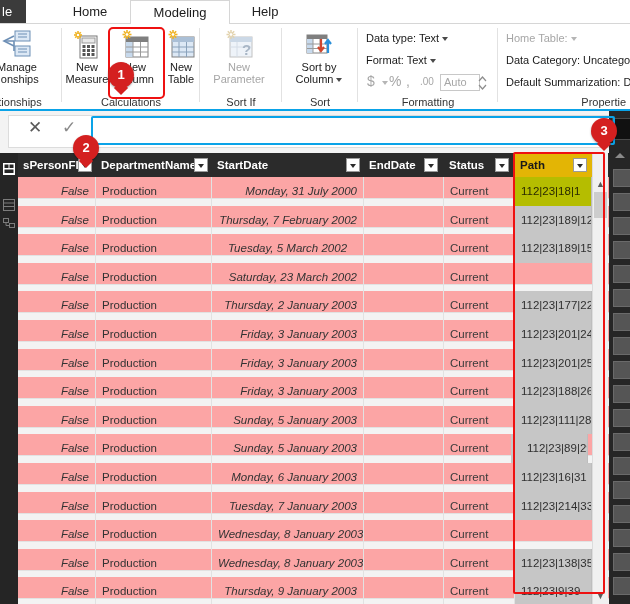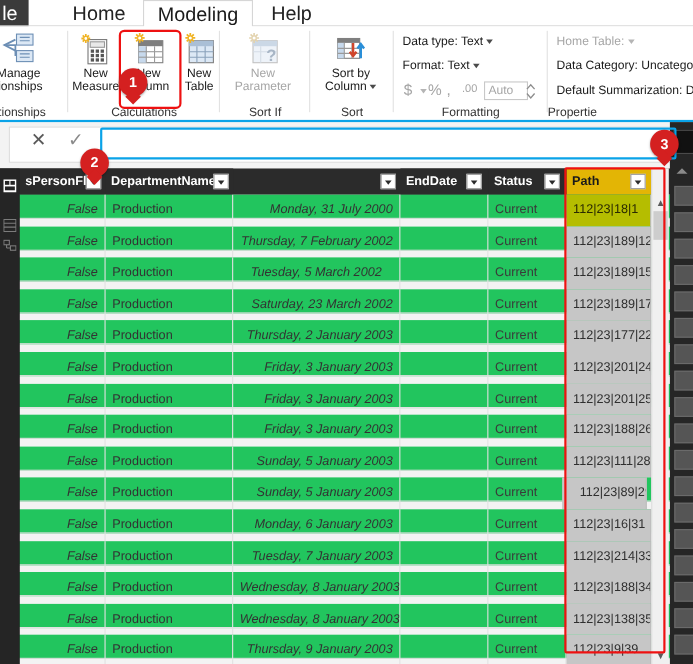--- a/index.html
+++ b/index.html
@@ -9,21 +9,21 @@
     background:#ffffff;
     font-family:"Liberation Sans", sans-serif;
     font-size:11px;color:#1a1a1a;
     position:relative;
     -webkit-font-smoothing:antialiased;
   }
   .app{position:absolute;inset:0;overflow:hidden;}
 
   
   .tabstrip{position:absolute;left:0;top:0;width:630px;height:24px;background:#ffffff;}
-  .tab{position:absolute;top:0;height:24px;line-height:24px;text-align:center;font-size:18px;color:#1a1a1a;cursor:default;}
+  .tab{position:absolute;top:0;height:24px;line-height:24px;text-align:center;font-size:13px;color:#1a1a1a;cursor:default;}
   .tab.file{left:0;width:26px;background:#3b3b3b;color:#ffffff;text-align:left;padding-left:2px;box-sizing:border-box;}
   .tab.inactive{color:#222;}
   .tab.active{background:#ffffff;border-left:1px solid #d6d6d6;border-right:1px solid #d6d6d6;border-top:1px solid #d6d6d6;box-sizing:border-box;font-weight:400;}
   .tabstrip .under{position:absolute;left:0;top:23px;width:630px;height:1px;background:#d6d6d6;}
 
   
   .ribbon{position:absolute;left:0;top:24px;width:630px;height:86px;background:#ffffff;border-bottom:1px solid #d4d4d4;}
   .rgroup{position:absolute;top:0;height:86px;box-sizing:border-box;}
   .rgroup .gsep{position:absolute;right:0;top:4px;width:1px;height:74px;background:#e2e2e2;}
   .glabel{position:absolute;bottom:2px;width:100%;text-align:center;font-size:11px;color:#333;}
@@ -52,21 +52,21 @@
 
   
   .grid{position:absolute;left:0;top:153px;width:630px;height:451px;background:#f3f3f3;overflow:hidden;}
   .hdrrow{position:absolute;left:0;top:0;height:24px;width:630px;background:#2b2b2b;}
   .hcell{position:absolute;top:0;height:24px;box-sizing:border-box;background:#2b2b2b;color:#ffffff;font-weight:bold;font-size:11.5px;line-height:24px;padding-left:5px;white-space:nowrap;overflow:hidden;cursor:default;}
   .hcell.sel{background:#e3b505;color:#1a1a1a;}
   .hfilter{position:absolute;top:5px;width:14px;height:14px;background:#ffffff;border:1px solid #9a9a9a;box-sizing:border-box;}
   .hfilter:after{content:"";position:absolute;left:3px;top:5px;width:0;height:0;border-left:3.5px solid transparent;border-right:3.5px solid transparent;border-top:4px solid #2b2b2b;}
 
   .rows{position:absolute;left:0;top:24px;width:630px;bottom:0;}
-  .row{position:absolute;left:0;width:630px;height:22px;box-sizing:border-box;border-bottom:1px solid #e2e2e2;background:#22c55e;}
+  .row{position:absolute;left:0;width:630px;height:22px;box-sizing:border-box;border-bottom:1px solid #e2e2e2;background:#fca5a5;}
   .cell{position:absolute;top:0;height:28.6px;line-height:28.6px;box-sizing:border-box;font-size:11.5px;color:#3a3a3a;white-space:nowrap;overflow:hidden;padding:0 6px;border-right:1px solid #e2e2e2;}
   .cell.flag{text-align:right;font-style:italic;color:#333;}
   .cell.dept{text-align:left;color:#333;}
   .cell.sdate{text-align:right;font-style:italic;color:#333;}
   .cell.edate{}
   .cell.status{text-align:left;}
   .cell.path{text-align:left;background:#c6c6c6;color:#2f2f2f;border-right:1px solid #bdbdbd;}
   .cell.path.first{background:#b5bd00;color:#2a2a00;}
 
   
@@ -301,41 +301,42 @@
       <div class="glabel">Formatting</div>
       <div class="gsep"></div>
     </div>
 
     <div class="rgroup" style="left:498px;width:132px;">
       <div class="ftxt gray" style="left:8px;top:8px;">
         <span>Home Table:</span><span class="caretsm g"></span>
       </div>
       <div class="ftxt" style="left:8px;top:30px;">Data Category: Uncatego</div>
       <div class="ftxt" style="left:8px;top:52px;">Default Summarization: D</div>
-      <div class="glabel" style="text-align:left;padding-right:4px;box-sizing:border-box;">Propertie</div>
+      <div class="glabel" style="text-align:right;padding-right:4px;box-sizing:border-box;">Propertie</div>
     </div>
   </div>
 
   <div class="blueline"></div>
 
   <div class="fbarwrap">
     <div class="fbarbox"></div>
     <div class="fbtn fx">✕</div>
     <div class="fbtn fcheck">✓</div>
   </div>
 
   <div class="grid">
 
     <div class="hdrrow">
       <div class="hcell" style="left:18px;width:78px;text-align:right;padding-right:22px;">sPersonFlag</div>
       <div class="hfilter" style="left:78px;"></div>
 
       <div class="hcell" style="left:96px;width:116px;">DepartmentName</div>
       <div class="hfilter" style="left:194px;"></div>
 
+      <div class="hcell" style="left:212px;width:152px;">StartDate</div>
       <div class="hfilter" style="left:346px;"></div>
 
       <div class="hcell" style="left:364px;width:80px;">EndDate</div>
       <div class="hfilter" style="left:424px;"></div>
 
       <div class="hcell" style="left:444px;width:71px;">Status</div>
       <div class="hfilter" style="left:495px;"></div>
 
       <div class="hcell sel" style="left:515px;width:77px;">Path</div>
       <div class="hfilter" style="left:573px;"></div>
@@ -365,21 +366,20 @@
           <div class="cell edate" style="left: 364px; width: 80px;"></div>
           <div class="cell status" style="left: 444px; width: 71px;">Current</div>
           <div class="cell path" style="left: 515px; width: 77px;">112|23|189|15</div>
         </div>
         <div class="row" style="top: 85.8px;">
           <div class="cell flag" style="left: 18px; width: 78px;">False</div>
           <div class="cell dept" style="left: 96px; width: 116px;">Production</div>
           <div class="cell sdate" style="left: 212px; width: 152px;">Saturday, 23 March 2002</div>
           <div class="cell edate" style="left: 364px; width: 80px;"></div>
           <div class="cell status" style="left: 444px; width: 71px;">Current</div>
-          <div class="cell path" style="left: 515px; width: 77px;">112|23|189|17</div>
         </div>
         <div class="row" style="top: 114.4px;">
           <div class="cell flag" style="left: 18px; width: 78px;">False</div>
           <div class="cell dept" style="left: 96px; width: 116px;">Production</div>
           <div class="cell sdate" style="left: 212px; width: 152px;">Thursday, 2 January 2003</div>
           <div class="cell edate" style="left: 364px; width: 80px;"></div>
           <div class="cell status" style="left: 444px; width: 71px;">Current</div>
           <div class="cell path" style="left: 515px; width: 77px;">112|23|177|22</div>
         </div>
         <div class="row" style="top: 143px;">
@@ -437,21 +437,20 @@
           <div class="cell edate" style="left: 364px; width: 80px;"></div>
           <div class="cell status" style="left: 444px; width: 71px;">Current</div>
           <div class="cell path" style="left: 515px; width: 77px;">112|23|214|33</div>
         </div>
         <div class="row" style="top: 343.2px;">
           <div class="cell flag" style="left: 18px; width: 78px;">False</div>
           <div class="cell dept" style="left: 96px; width: 116px;">Production</div>
           <div class="cell sdate" style="left: 212px; width: 152px;">Wednesday, 8 January 2003</div>
           <div class="cell edate" style="left: 364px; width: 80px;"></div>
           <div class="cell status" style="left: 444px; width: 71px;">Current</div>
-          <div class="cell path" style="left: 515px; width: 77px;">112|23|188|34</div>
         </div>
         <div class="row" style="top: 371.8px;">
           <div class="cell flag" style="left: 18px; width: 78px;">False</div>
           <div class="cell dept" style="left: 96px; width: 116px;">Production</div>
           <div class="cell sdate" style="left: 212px; width: 152px;">Wednesday, 8 January 2003</div>
           <div class="cell edate" style="left: 364px; width: 80px;"></div>
           <div class="cell status" style="left: 444px; width: 71px;">Current</div>
           <div class="cell path" style="left: 515px; width: 77px;">112|23|138|35</div>
         </div>
         <div class="row" style="top: 400.4px;">

